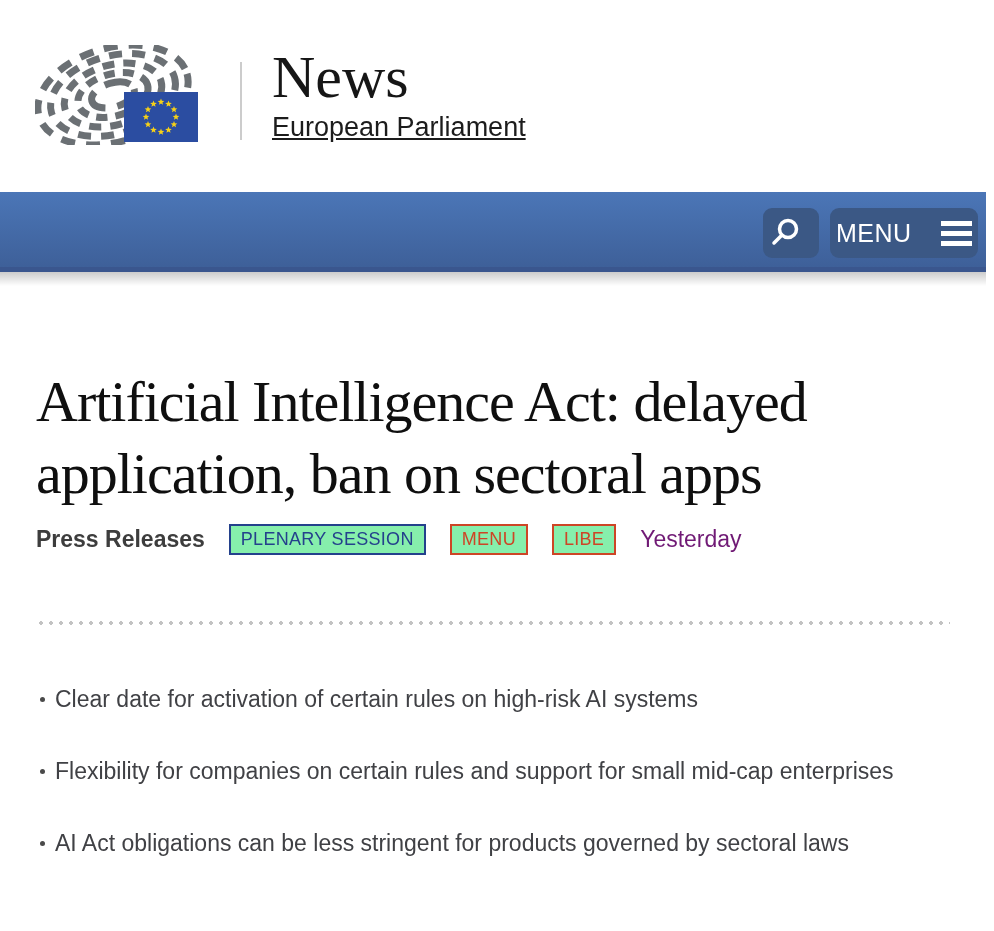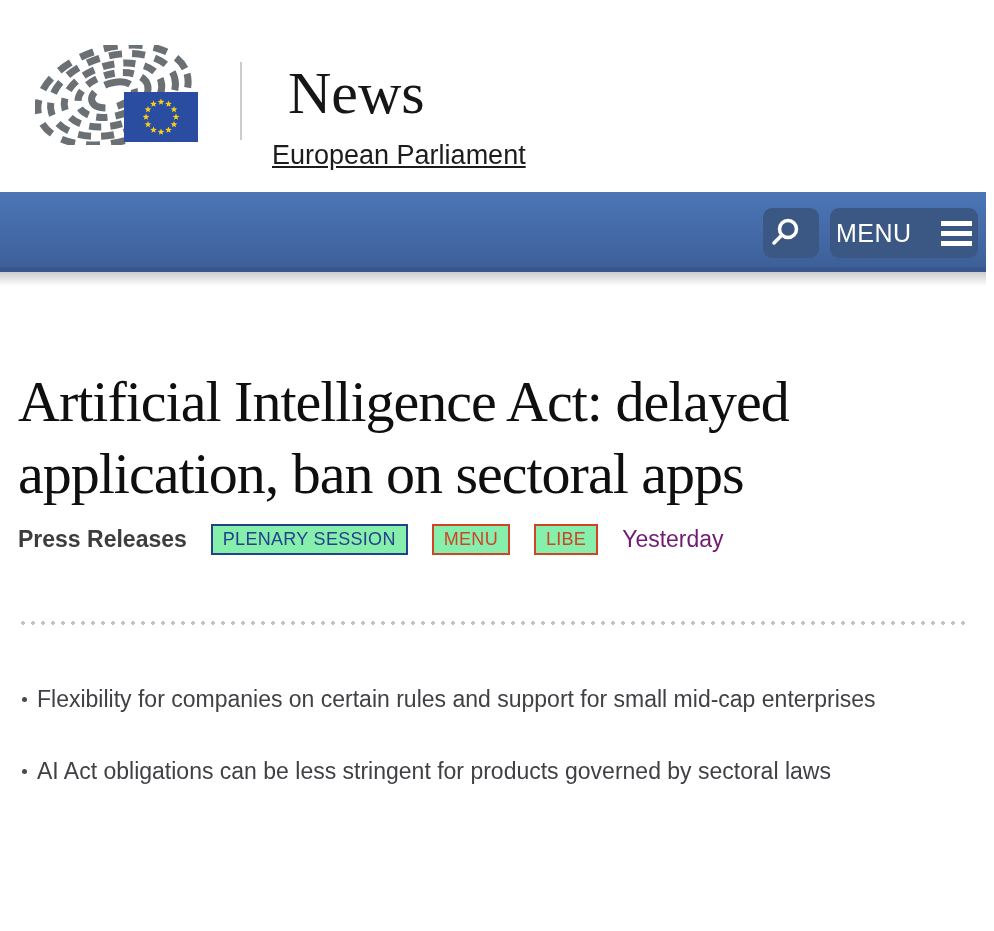--- a/index.html
+++ b/index.html
@@ -15,21 +15,21 @@
   .site-header { position: relative; height: 192px; background: #fff; }
   .logo-link { position: absolute; left: 35px; top: 45px; display: block; text-decoration: none; }
   .brand-divider {
     position: absolute; left: 240px; top: 62px;
     width: 2px; height: 78px; background: #cccccc;
   }
   .brand { position: absolute; left: 272px; top: 46px; }
   .brand-title {
     font-family: "Liberation Serif", serif;
     font-size: 60px; line-height: 62px; font-weight: 400;
-    color: #161616; margin: 16px; letter-spacing: 0;
+    color: #161616; margin: 0; letter-spacing: 0;
   }
   .brand-subtitle { font-size: 27px; line-height: 30px; color: #1c1c1c; margin-top: 4px; text-decoration: underline; }
 
   
   .navbar {
     position: relative; height: 80px;
     background: linear-gradient(var(--navbar-top, #4b76b7), var(--navbar-bottom, #3e6099));
     border-bottom: 5px solid var(--navbar-edge, #3a568e);
   }
   .nav-buttons { position: absolute; top: 16px; right: 8px; display: flex; gap: 11px; }
@@ -39,21 +39,21 @@
     display: flex; align-items: center; justify-content: space-between;
   }
   .search-btn { width: 56px; }
   .menu-btn { width: 148px; gap: 13px; font-family: "Liberation Sans", sans-serif; }
   .menu-label { font-size: 25px; letter-spacing: 0.5px; }
   .hamburger { display: flex; flex-direction: column; gap: 5px; }
   .hamburger .bar { width: 31px; height: 5px; background: #ffffff; }
   .navbar-shadow { height: 14px; background: linear-gradient(rgba(0,0,0,0.20), rgba(255,255,255,0)); }
 
   
-  .main { padding: 0 18px; }
+  .main { padding: 0 36px; }
   .article-title {
     margin: 80px 0 0 0;
     font-family: "Liberation Serif", serif; font-weight: 400;
     font-size: 58px; line-height: 72px; letter-spacing: -1px;
     color: #0f0f0f;
   }
   .article-title .title-line { display: block; white-space: nowrap; }
 
   .meta { display: flex; align-items: center; gap: 24px; margin-top: 14px; }
   .category { font-size: 23px; font-weight: 700; color: #3d3d3d; }
@@ -156,18 +156,19 @@
       <span class="category">Press Releases</span>
       <a class="badge blue">PLENARY SESSION</a>
       <a class="badge red">MENU</a>
       <a class="badge red">LIBE</a>
       <span class="timestamp">Yesterday</span>
     </div>
 
     <div class="dotted-divider"></div>
 
     <ul class="highlights">
+      <li>Clear date for activation of certain rules on high-risk AI systems</li>
       <li>Flexibility for companies on certain rules and support for small mid-cap enterprises</li>
       <li>AI Act obligations can be less stringent for products governed by sectoral laws</li>
     </ul>
   </main>
 
 </div>
 
 </body></html>

